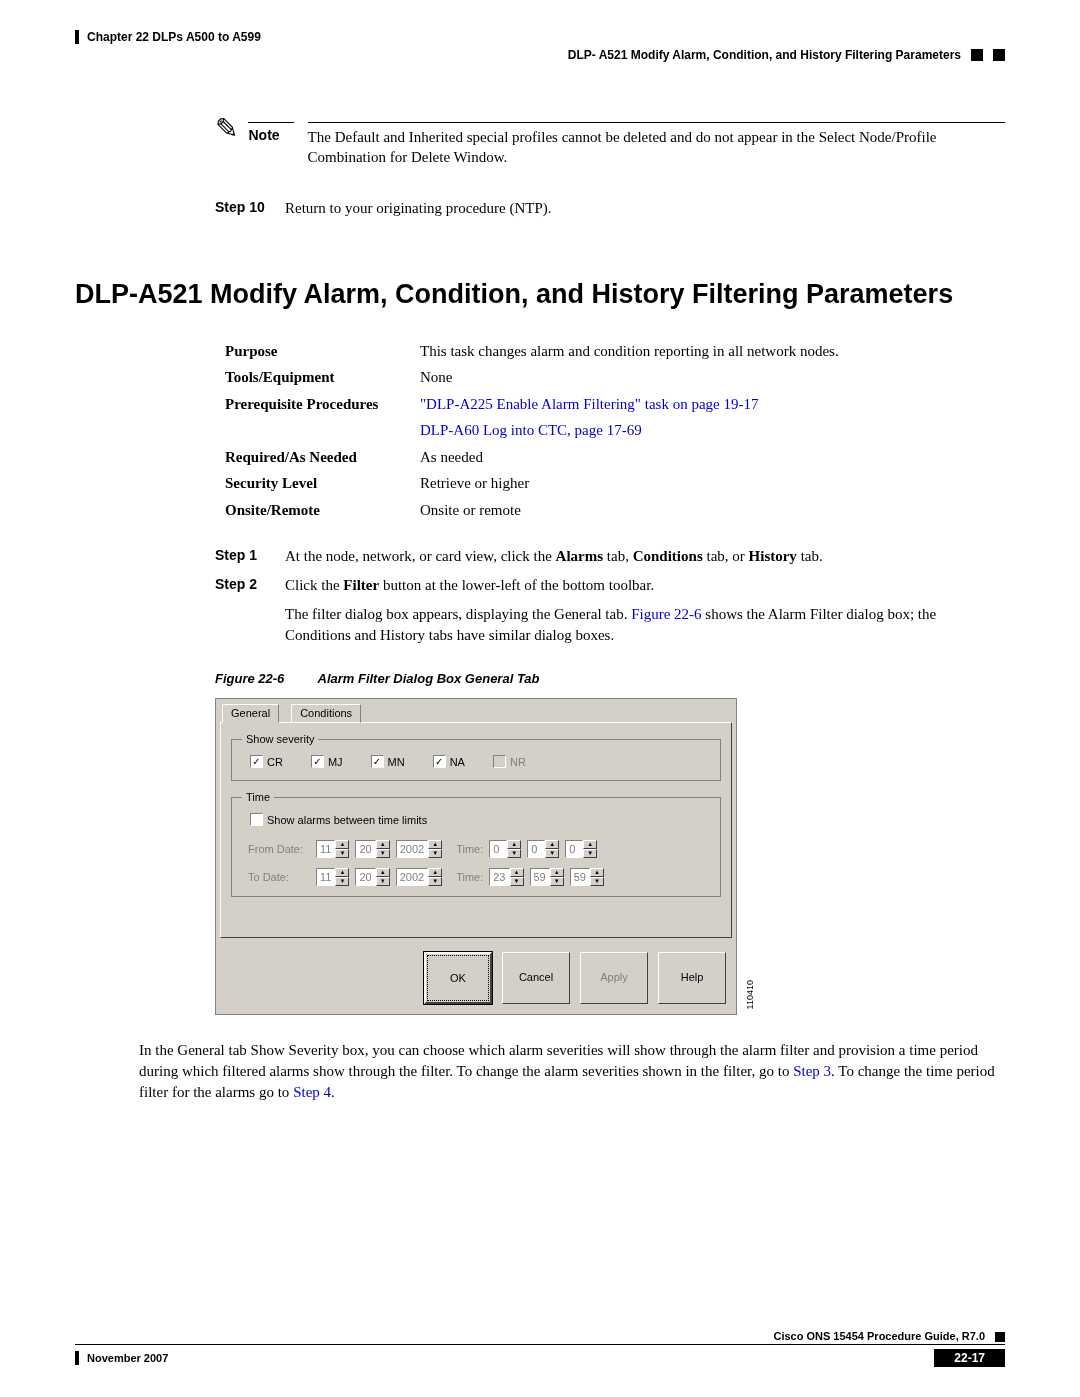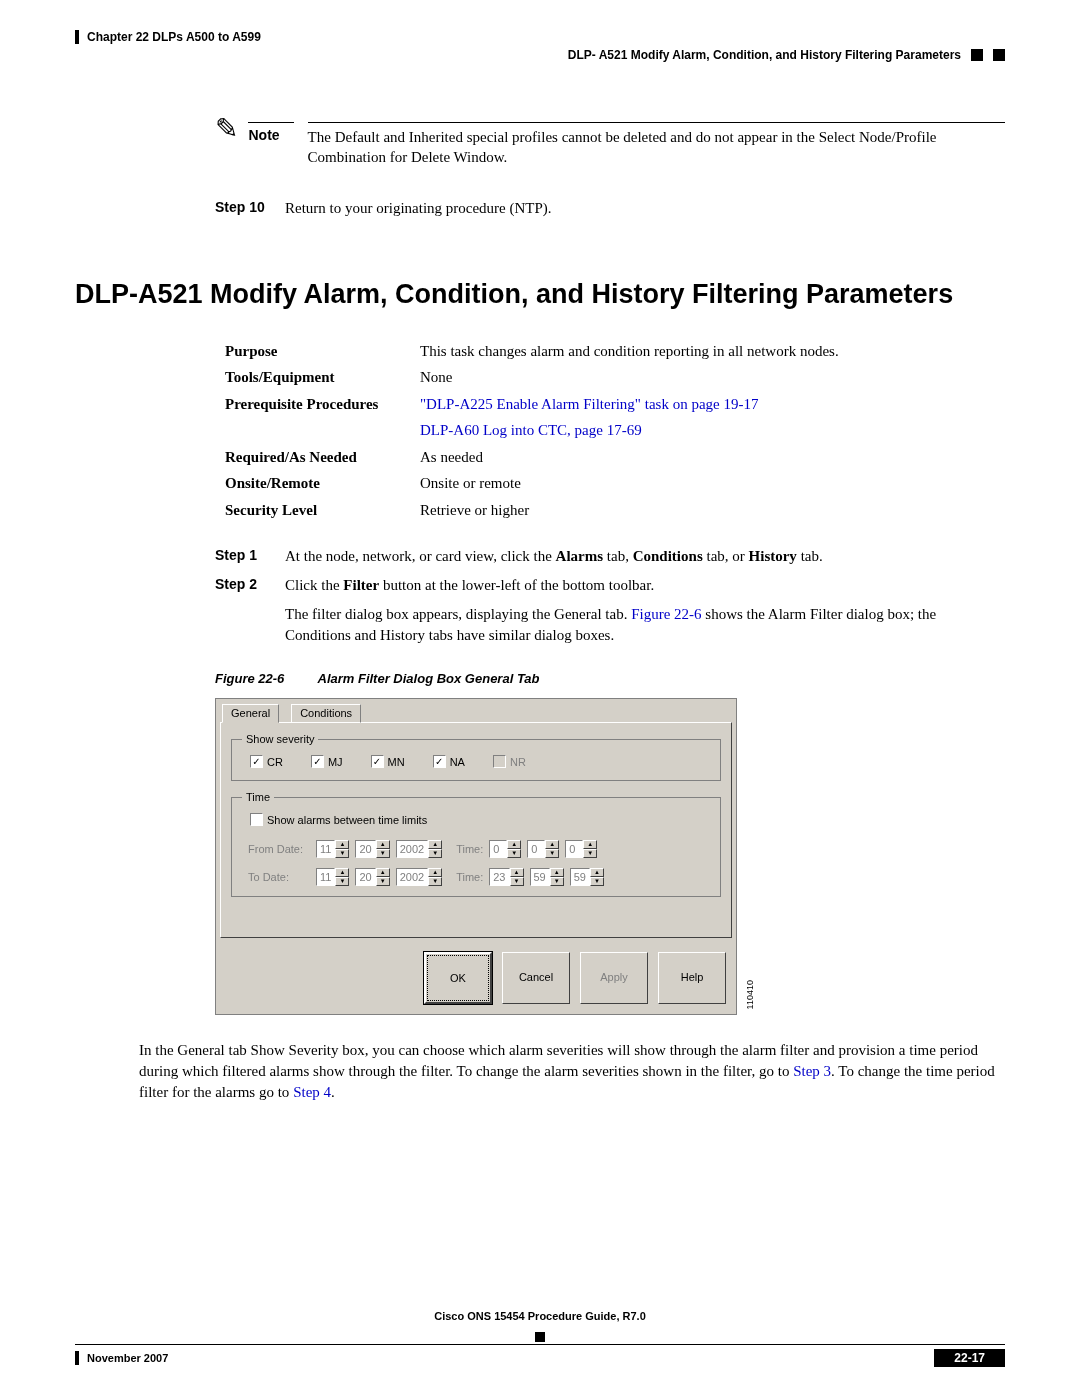--- a/index.html
+++ b/index.html
@@ -275,23 +275,22 @@
       bottom: 30px;
       left: 75px;
       right: 75px;
       font-family: Arial, Helvetica, sans-serif;
       font-size: 11px;
       font-weight: bold;
     }
     .footer-top {
       display: flex;
       justify-content: flex-end;
-      align-items: center;
+      align-items: flex-end;
       gap: 10px;
-      flex-direction: column;
     }
     .footer-line {
       height: 1.5px;
       background: #000;
       margin: 2px 0 4px 0;
     }
     .footer-bot {
       display: flex;
       justify-content: space-between;
       align-items: center;
@@ -355,26 +354,26 @@
       </div>
       <div class="info-row">
         <span class="info-label"></span>
         <span class="info-value link">DLP-A60 Log into CTC, page 17-69</span>
       </div>
       <div class="info-row">
         <span class="info-label">Required/As Needed</span>
         <span class="info-value">As needed</span>
       </div>
       <div class="info-row">
+        <span class="info-label">Security Level</span>
+        <span class="info-value">Retrieve or higher</span>
+      </div>
+      <div class="info-row">
         <span class="info-label">Onsite/Remote</span>
         <span class="info-value">Onsite or remote</span>
-      </div>
-      <div class="info-row">
-        <span class="info-label">Security Level</span>
-        <span class="info-value">Retrieve or higher</span>
       </div>
     </div>
 
     
     <div class="step-row">
       <span class="step-label">Step 1</span>
       <span class="step-text">
         <span>At the node, network, or card view, click the </span><span class="b">Alarms</span><span> tab, </span><span class="b">Conditions</span><span> tab, or </span><span class="b">History</span><span> tab.</span>
       </span>
     </div>

